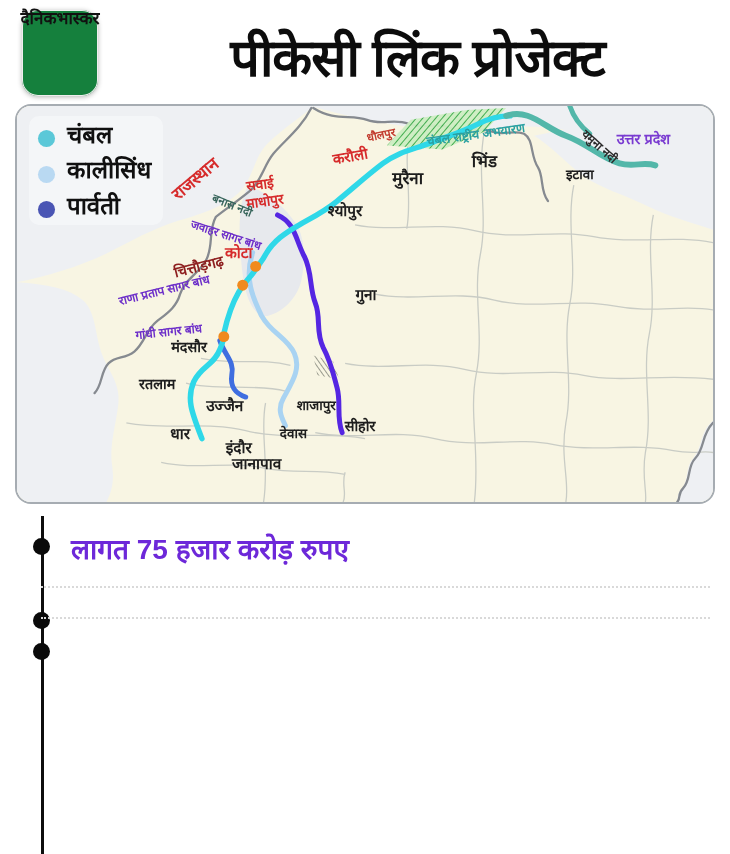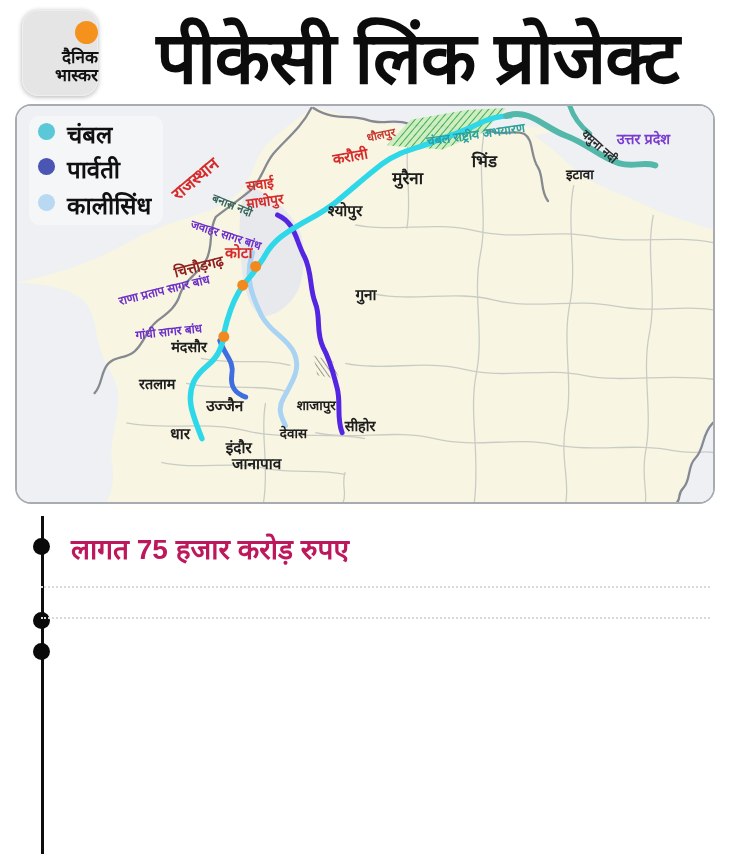--- a/index.html
+++ b/index.html
@@ -6,59 +6,59 @@
   body{
     width:730px;height:854px;
     background:#ffffff;
     font-family:"Liberation Sans","DejaVu Sans",sans-serif;
     position:relative;overflow:hidden;
   }
   
   header{height:104px;position:relative;display:flex;align-items:center;}
   .logo{
     position:absolute;left:22px;top:10px;width:76px;height:86px;
-    background:#e5e5e5;border-radius:16px;
+    background:#15803d;border-radius:16px;
     box-shadow:0 1px 5px rgba(0,0,0,.30), inset 0 0 0 1px #eee;
-    display:flex;flex-direction:column;align-items:flex-end;justify-content:center;
+    display:flex;flex-direction:row;align-items:flex-start;justify-content:center;
   }
   .logo-dot{width:23px;height:23px;border-radius:50%;background:#f5921e;margin-bottom:5px;}
   .logo-line{font-size:17px;font-weight:800;line-height:1.04;color:#111;}
   h1{
     margin:6px 10px 0 115px;flex:1;text-align:center;
-    font-size:72px;font-weight:800;color:#0c0c0c;letter-spacing:-1px;
+    font-size:52px;font-weight:800;color:#0c0c0c;letter-spacing:-1px;
     white-space:nowrap;
   }
   
   .map-box{
     position:relative;margin:0 15px;height:396px;
     border:2px solid #a6acb2;border-radius:16px;
     overflow:hidden;background:#f8f5e3;
   }
   .map-box svg{display:block;width:100%;height:100%;}
   .map-label{font-family:"Liberation Sans","DejaVu Sans",sans-serif;font-weight:700;}
   .legend{
     position:absolute;top:10px;left:12px;
     display:flex;flex-direction:column;gap:9px;
     padding:6px 12px 6px 8px;border-radius:10px;
     background:rgba(248,249,250,0.65);
   }
-  .legend-row{display:flex;align-items:flex-start;gap:11px;}
+  .legend-row{display:flex;align-items:flex-end;gap:11px;}
   .legend-dot{width:19px;height:19px;flex:0 0 19px;}
   .legend-label{font-size:24px;font-weight:700;color:#101010;line-height:1.1;}
   
   .bullets{position:relative;margin:10px 20px 0 41px;}
   .vline{position:absolute;left:0;top:2px;width:3px;height:900px;background:#0d0d0d;}
   .bullet-item{position:relative;padding:14px 8px 15px 30px;}
   .bullet-item + .bullet-item{border-top:2px dotted #d9d9d9;}
   .bullet-dot{
     position:absolute;left:-8px;top:24px;
     width:17px;height:17px;background:#0a0a0a;border-radius:50%;
   }
   .bullet-item p{
-    margin:0;font-size:28px;line-height:1.55;font-weight:600;color:#be185d;
+    margin:0;font-size:28px;line-height:1.55;font-weight:600;color:#6d28d9;
   }
 </style>
 </head>
 <body>
 
 <header>
   <div class="logo">
     <span class="logo-dot"></span>
     <span class="logo-line">दैनिक</span>
     <span class="logo-line">भास्कर</span>
@@ -160,29 +160,29 @@
 
   <div class="legend">
     <div class="legend-row">
       <svg class="legend-dot" viewBox="0 0 20 20">
         <circle cx="10" cy="10" r="9" fill="#5bc8d8"></circle>
       </svg>
       <span class="legend-label">चंबल</span>
     </div>
     <div class="legend-row">
       <svg class="legend-dot" viewBox="0 0 20 20">
+        <circle cx="10" cy="10" r="9" fill="#b9d9f2"></circle>
+      </svg>
+      <span class="legend-label">कालीसिंध</span>
+    </div>
+    <div class="legend-row">
+      <svg class="legend-dot" viewBox="0 0 20 20">
         <circle cx="10" cy="10" r="9" fill="#4a55b4"></circle>
       </svg>
       <span class="legend-label">पार्वती</span>
-    </div>
-    <div class="legend-row">
-      <svg class="legend-dot" viewBox="0 0 20 20">
-        <circle cx="10" cy="10" r="9" fill="#b9d9f2"></circle>
-      </svg>
-      <span class="legend-label">कालीसिंध</span>
     </div>
   </div>
 </div>
 
 <section class="bullets">
   <div class="vline"></div>
   <div class="bullet-item">
     <span class="bullet-dot"></span>
     <p>लागत 75 हजार करोड़ रुपए</p>
   </div>

